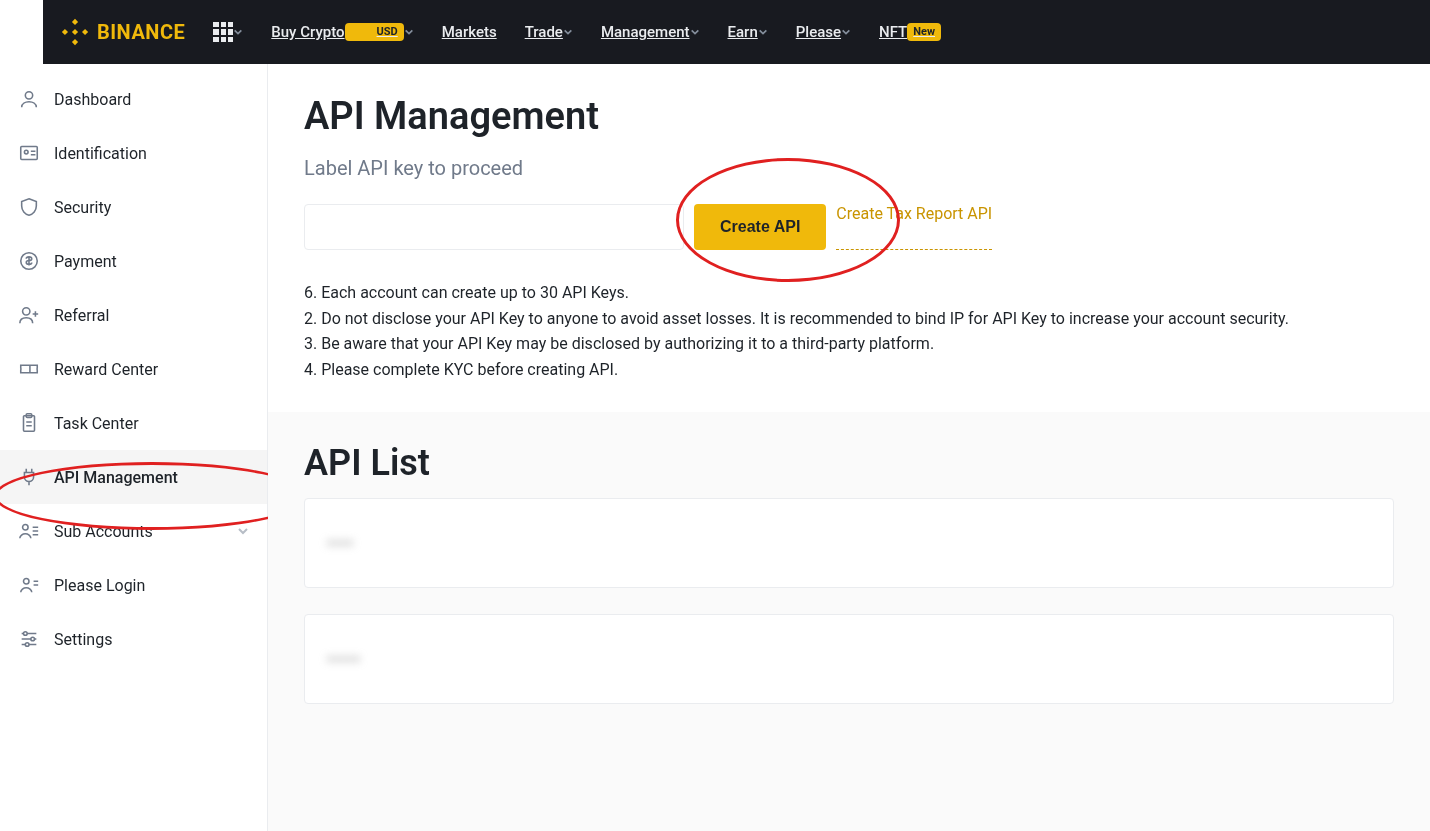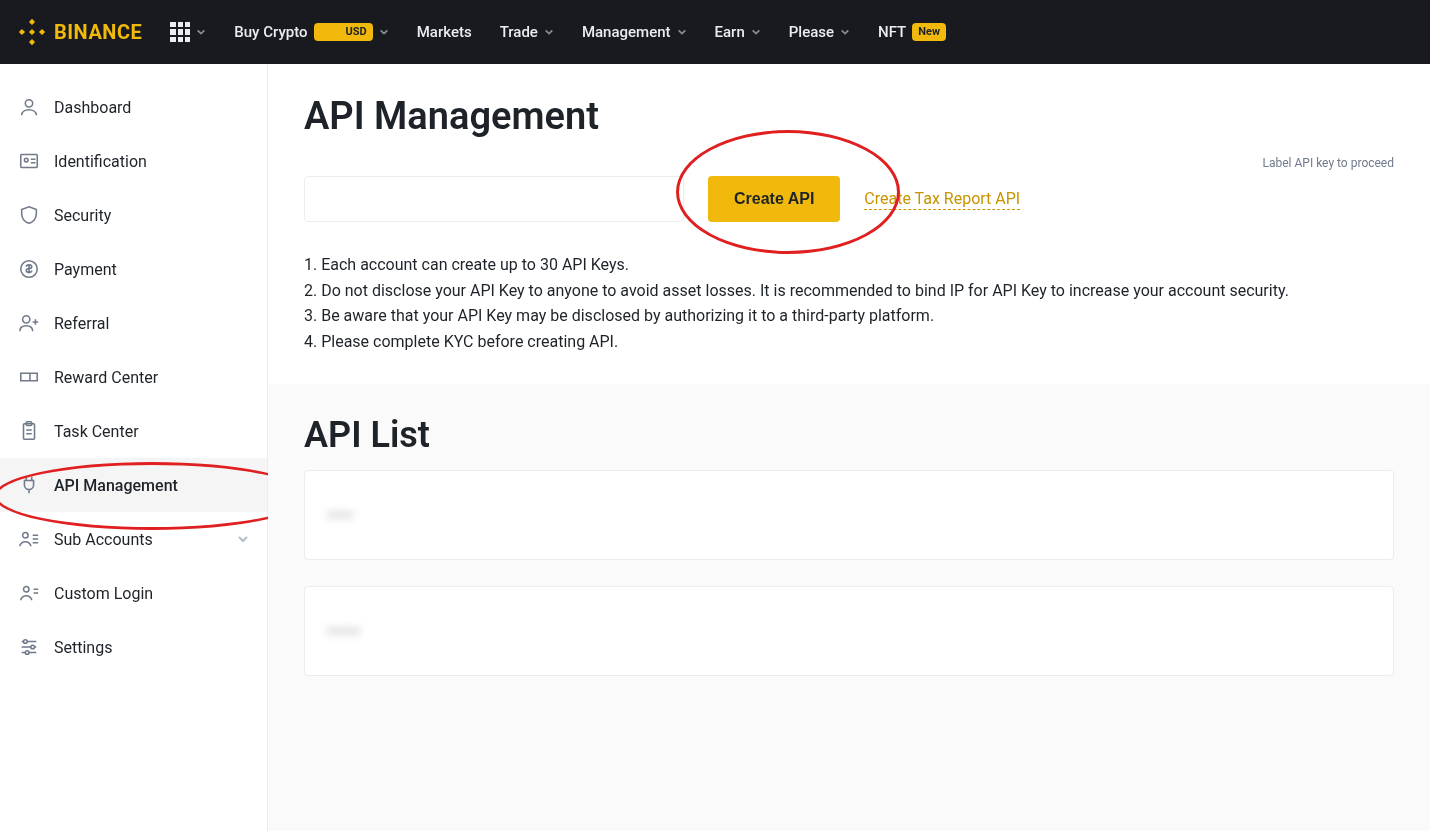--- a/index.html
+++ b/index.html
@@ -26,58 +26,59 @@
   .topnav {
     background: var(--binance-dark);
     height: 64px;
     display: flex;
     align-items: center;
     padding: 0 18px;
     gap: 28px;
     color: #EAECEF;
     font-size: 15px;
     font-weight: 500;
+    margin-left: 43px;
   }
   .logo {
     display: flex;
     align-items: center;
     gap: 8px;
     color: var(--binance-yellow);
     font-weight: 700;
     font-size: 20px;
     letter-spacing: 0.5px;
   }
   .logo svg { width: 28px; height: 28px; }
   .apps-btn {
     display: flex; align-items: center; gap:6px; cursor: pointer;
   }
   .apps-grid {
     width: 20px; height:20px;
     display: grid; grid-template-columns: repeat(3,1fr); grid-template-rows: repeat(3,1fr); gap:2px;
   }
   .apps-grid span { background:#EAECEF; width:100%; height:100%; }
-  .nav-item { display:flex; align-items:center; gap:6px; cursor:pointer; }
+  .nav-item { display:flex; align-items:center; gap:0; cursor:pointer;text-decoration:underline; }
   .chev { width:10px; height:10px; }
   .chev path { stroke:#848E9C; stroke-width:2; fill:none; }
   .pill {
     display:inline-flex; align-items:center; justify-content:center;
     font-size:11px; font-weight:700;
     border-radius:4px; padding:1px 6px; line-height:1.4;
     color:#1E2329;
   }
   .pill-usd { background: var(--binance-yellow); padding-left: 32px; }
   .pill-new { background: var(--binance-yellow); }
 
   
   .body-wrap { display:flex; height: calc(831px - 64px); }
   .sidebar {
     width: 268px;
     border-right: 1px solid var(--border-gray);
     background:#fff;
-    padding-top: 16px;
+    padding-top: 8px;
   }
   .side-item {
     display:flex; align-items:center; gap:14px;
     padding: 16px 18px;
     font-size:16px;
     color: var(--text-dark);
     cursor:pointer;
     position:relative;
   }
   .side-item.active { background: var(--bg-lighter); font-weight:500; }
@@ -85,22 +86,22 @@
   .side-item .side-chev { margin-left:auto; width:12px; height:12px; }
   .side-item .side-chev path { stroke:#B7BDC6; stroke-width:2; fill:none; }
 
   
   .main { flex:1; overflow:auto; position:relative; }
   .section-top {
     padding: 30px 36px 30px 36px;
     background:#fff;
   }
   h1.page-title { font-size:38px; font-weight:600; margin-bottom:18px; }
-  .label-text { font-size:12px; color: var(--text-gray); margin-bottom:6px;text-align:right; }
-  .create-row { display:flex; align-items:center; gap:24px; margin-bottom:30px; position:relative; }
+  .label-text { font-size:20px; color: var(--text-gray); margin-bottom:24px; }
+  .create-row { display:flex; gap:10px; margin-bottom:30px; position:relative; }
   .api-input {
     width: 380px; height:46px;
     border:1px solid var(--border-gray);
     border-radius:4px;
     padding:0 12px;
     font-size:15px;
     outline:none;
   }
   .btn-create {
     background: var(--binance-yellow);
@@ -301,21 +302,21 @@
       <span>Sub Accounts</span>
       <svg class="side-chev" viewBox="0 0 12 12">
           <path d="M2 4l4 4 4-4"></path>
         </svg>
     </div>
     <div class="side-item">
       <svg class="side-icon" viewBox="0 0 24 24">
           <circle cx="9" cy="8" r="3"></circle>
           <path d="M3 20c0-3 3-5 6-5s6 2 6 5M17 8h5M17 12h5"></path>
         </svg>
-      <span>Custom Login</span>
+      <span>Please Login</span>
     </div>
     <div class="side-item">
       <svg class="side-icon" viewBox="0 0 24 24">
           <path d="M4 6h16M4 12h16M4 18h16"></path>
           <circle cx="8" cy="6" r="2" fill="#fff"></circle>
           <circle cx="16" cy="12" r="2" fill="#fff"></circle>
           <circle cx="10" cy="18" r="2" fill="#fff"></circle>
         </svg>
       <span>Settings</span>
     </div>
@@ -331,21 +332,21 @@
 
       <div class="create-row">
         <input class="api-input" type="text" value="" style="">
         <button class="btn-create">Create API</button>
         <a href="#" class="tax-link">Create Tax Report API</a>
 
         <div class="annot" style="left:372px; top:-46px; width:224px; height:124px;"></div>
       </div>
 
       <div class="notes">
-        <div>1. Each account can create up to 30 API Keys.</div>
+        <div>6. Each account can create up to 30 API Keys.</div>
         <div>2. Do not disclose your API Key to anyone to avoid asset losses. It is recommended to bind IP for API Key to increase your account security.</div>
         <div>3. Be aware that your API Key may be disclosed by authorizing it to a third-party platform.</div>
         <div>4. Please complete KYC before creating API.</div>
       </div>
     </div>
 
     <div class="section-list">
       <h2 class="list-title">API List</h2>
 
       <div class="api-card">

